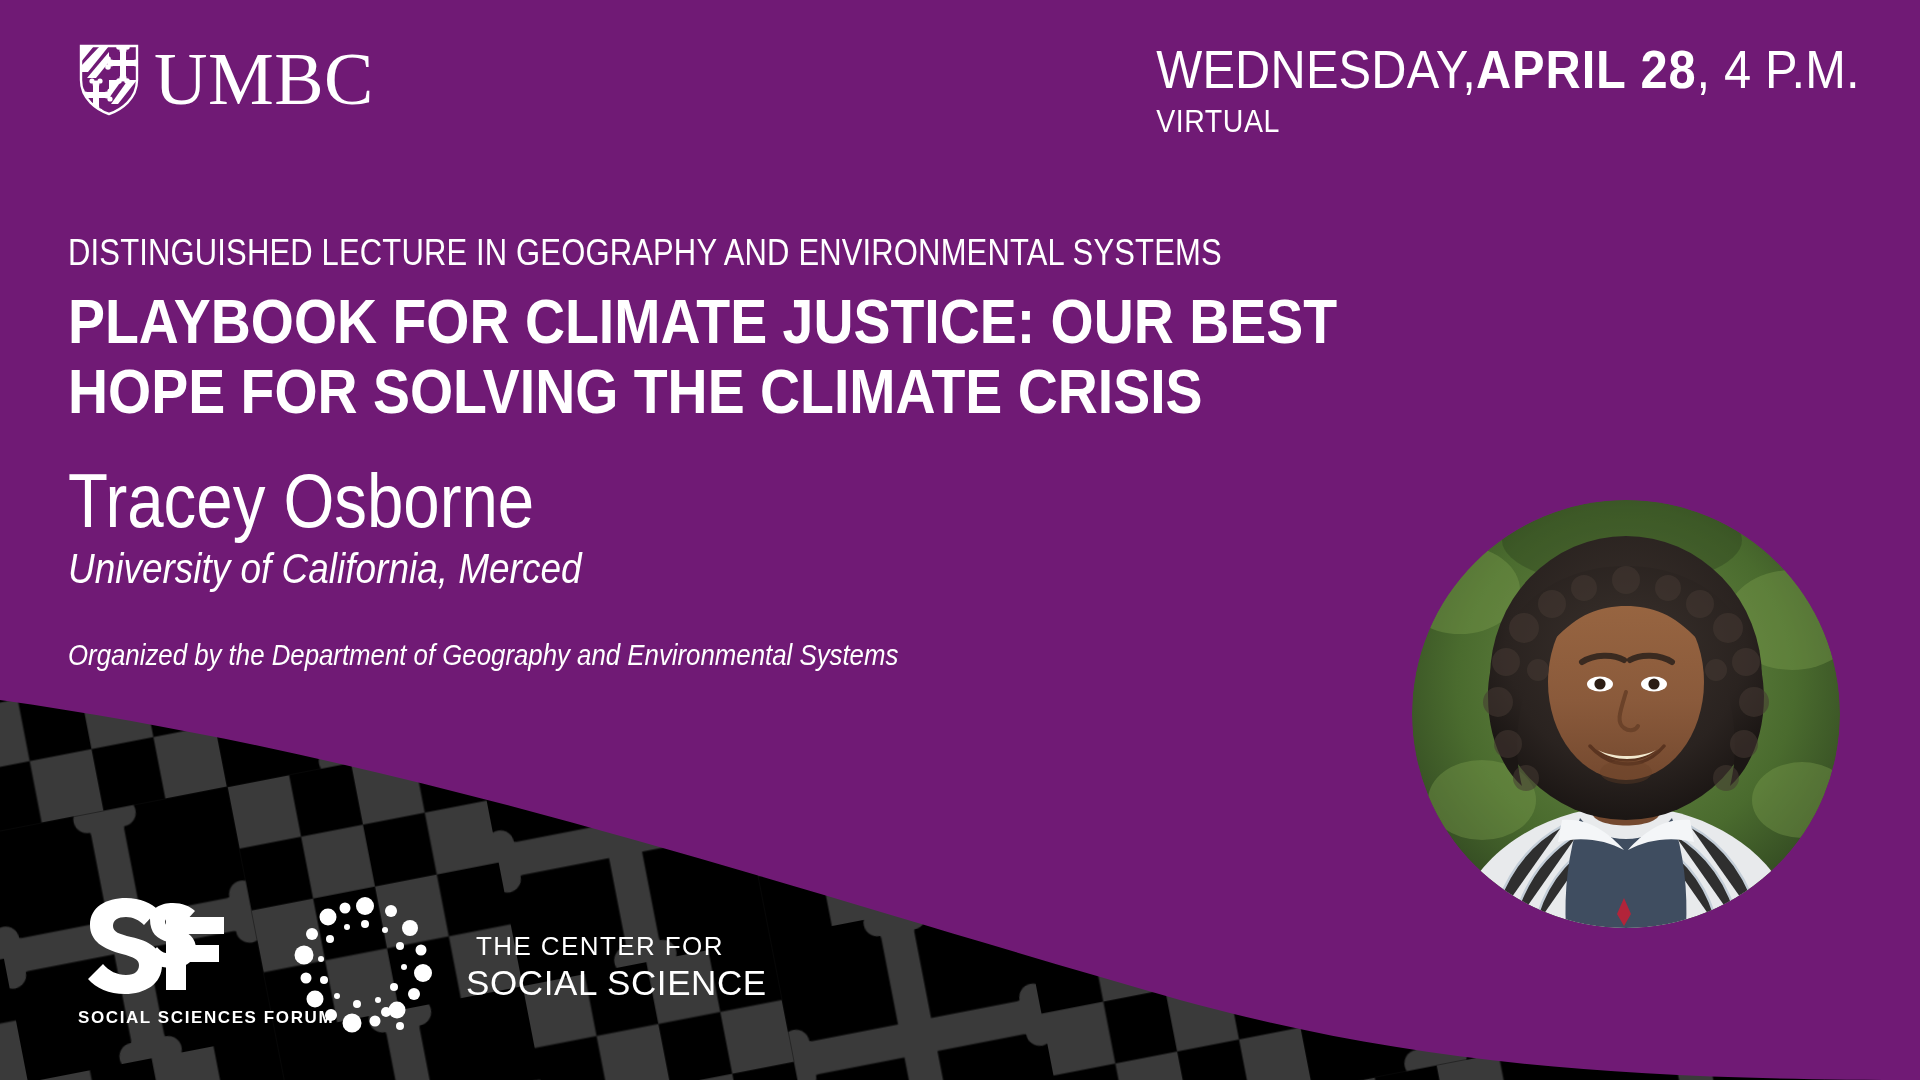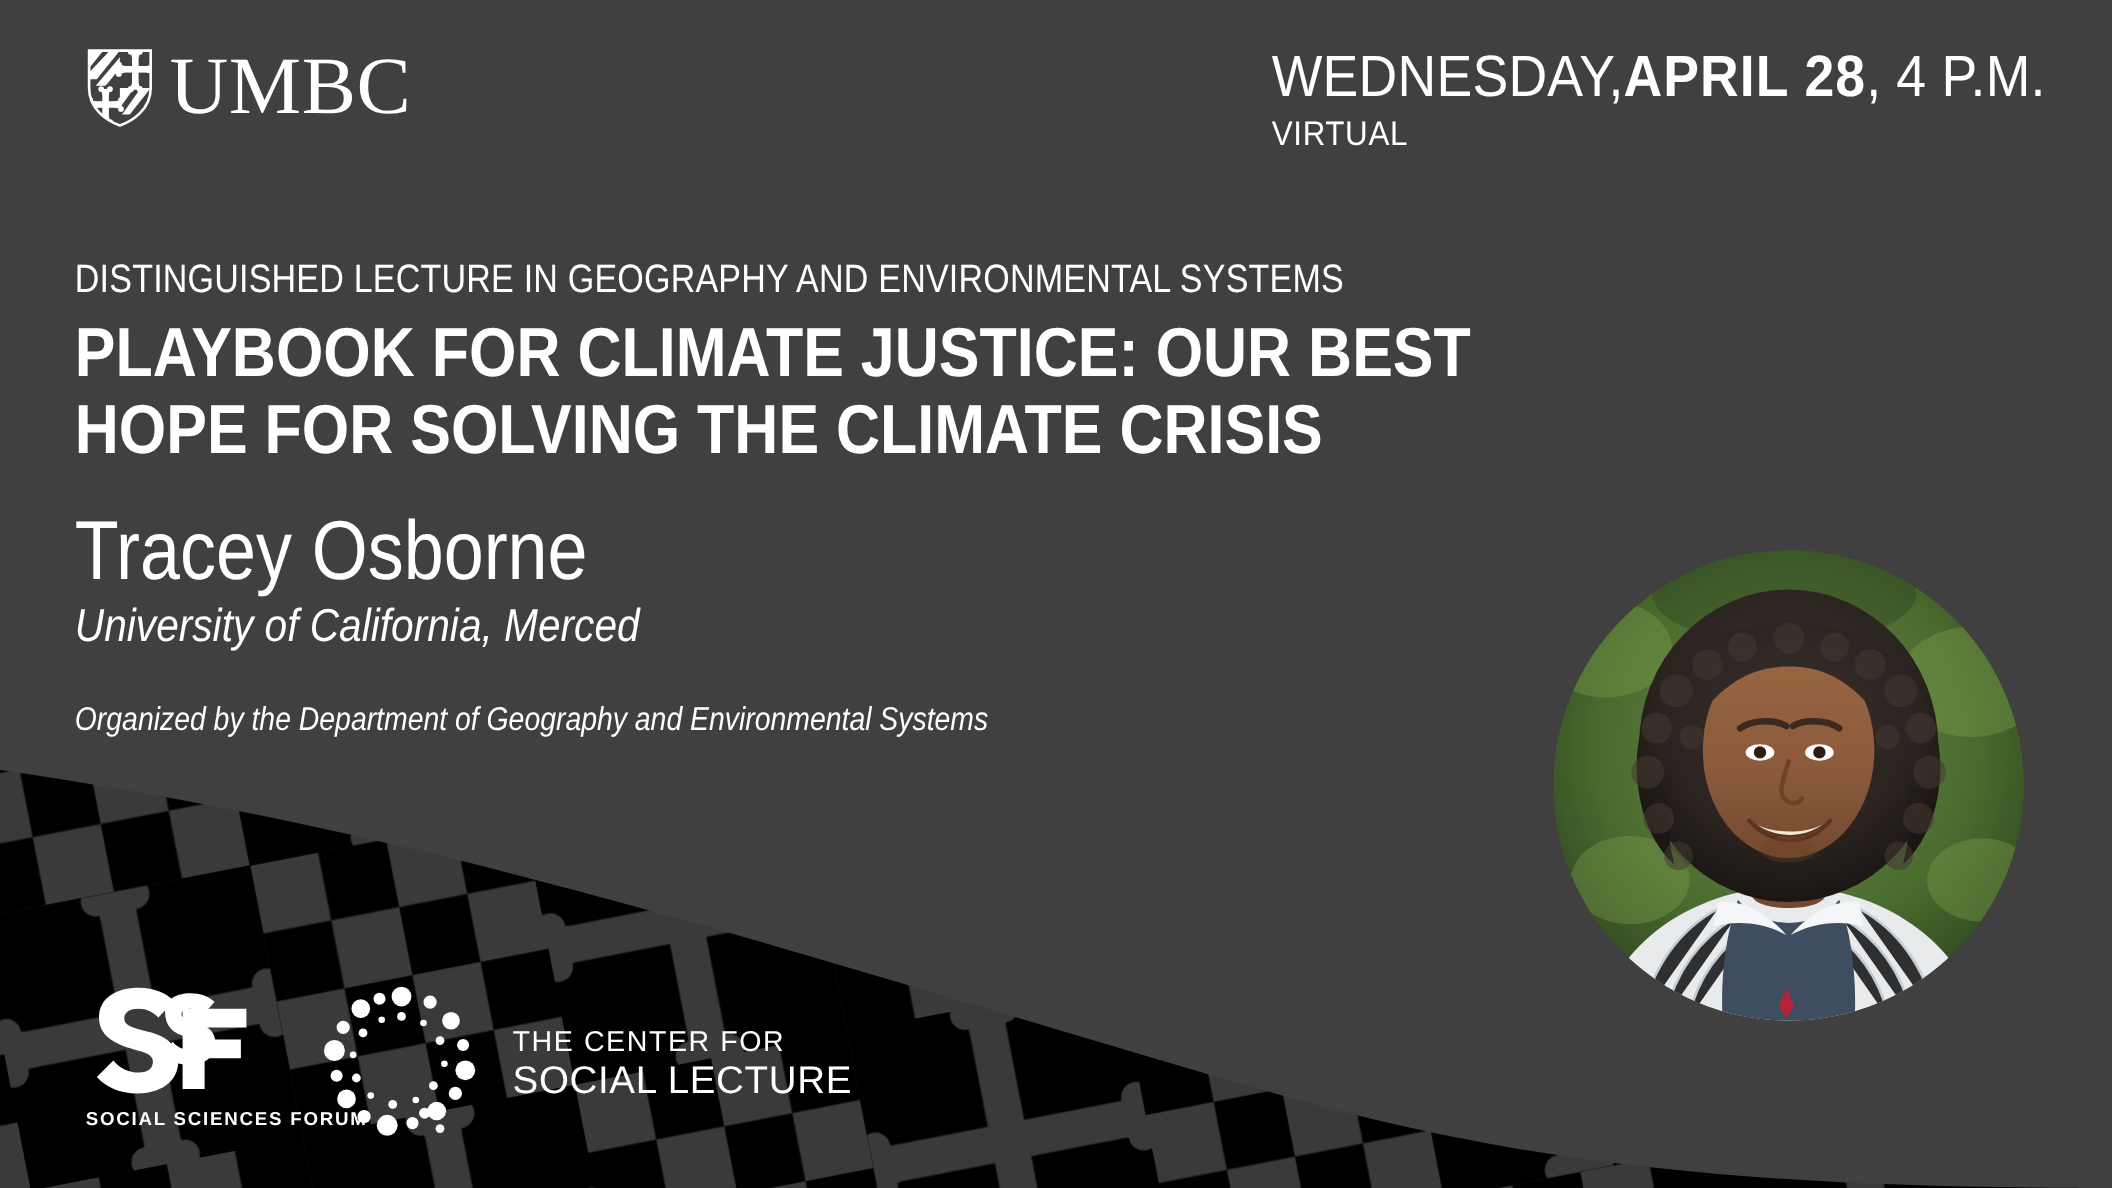--- a/index.html
+++ b/index.html
@@ -1,19 +1,19 @@
 <!DOCTYPE html>
 <html><head>
 <meta charset="utf-8">
 <style>
   * { margin:0; padding:0; box-sizing:border-box; }
   html,body { width:1920px; height:1080px; background:#000; overflow:hidden; }
   body { font-family:"Liberation Sans", sans-serif; color:#fff; }
 
-  .flyer { position:relative; width:1920px; height:1080px; background:#404040; overflow:hidden; }
+  .flyer { position:relative; width:1920px; height:1080px; background:#701a75; overflow:hidden; }
 
   
   .md-band { position:absolute; left:0; top:0; width:1920px; height:1080px;
              pointer-events:none; }
 
   
   .umbc-logo { position:absolute; left:78px; top:42px; display:flex; align-items:center; gap:14px; }
   .umbc-shield { width:62px; height:74px; display:block; }
   .umbc-word { font-family:"Liberation Serif", serif; font-size:74px; line-height:74px;
                letter-spacing:0.5px; color:#fff; font-weight:400; }
@@ -51,21 +51,21 @@
   
   .ssf { position:absolute; left:78px; top:895px; width:180px; }
   .ssf svg { display:block; width:150px; height:105px; }
   .ssf-tag { margin-top:8px; font-size:17px; letter-spacing:1.6px; font-weight:700;
              color:#fff; white-space:nowrap; }
 
   .center-logo { position:absolute; left:290px; top:890px; display:flex;
                  align-items:center; gap:26px; }
   .center-mark { width:150px; height:150px; display:block; }
   .center-text { padding-top:4px; }
-  .ct-line1 { font-size:26px; line-height:31px; font-weight:400; letter-spacing:1.4px; }
+  .ct-line1 { font-size:26px; line-height:31px; font-weight:400; letter-spacing:1.4px;margin-left:10px; }
   .ct-line2 { font-size:35px; line-height:41px; font-weight:300; letter-spacing:0.6px; }
   .ct-line3 { font-size:35px; line-height:41px; font-weight:300; letter-spacing:0.6px; }
 </style>
 </head>
 <body>
 
 <div class="flyer">
 
   <div class="md-band">
     <svg width="1920" height="1080" viewBox="0 0 1920 1080" xmlns="http://www.w3.org/2000/svg">
@@ -339,17 +339,17 @@
           <circle cx="40" cy="49" r="4"></circle>
           <circle cx="57" cy="37" r="3"></circle>
 
           <circle cx="96" cy="122" r="5"></circle>
           <circle cx="110" cy="136" r="4"></circle>
         </g>
       </svg>
     </span>
     <div class="center-text">
       <div class="ct-line1">THE CENTER FOR</div>
-      <div class="ct-line2">SOCIAL LECTURE</div>
+      <div class="ct-line2">SOCIAL SCIENCE</div>
     </div>
   </div>
 
 </div>
 
 </body></html>

